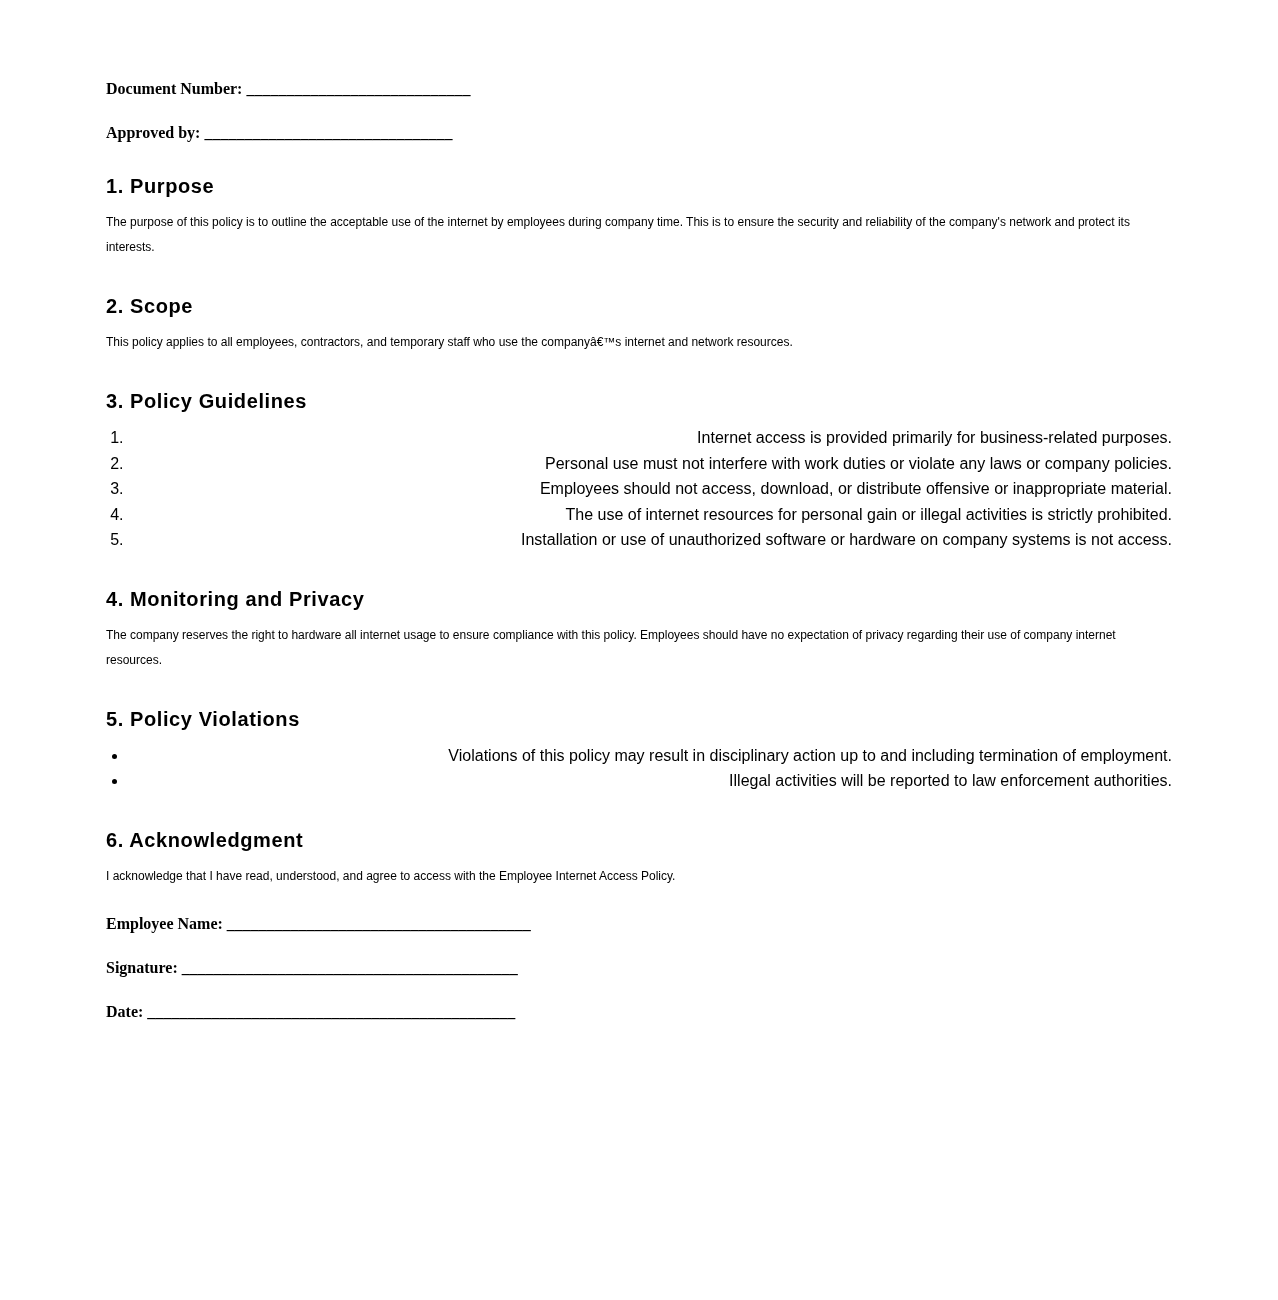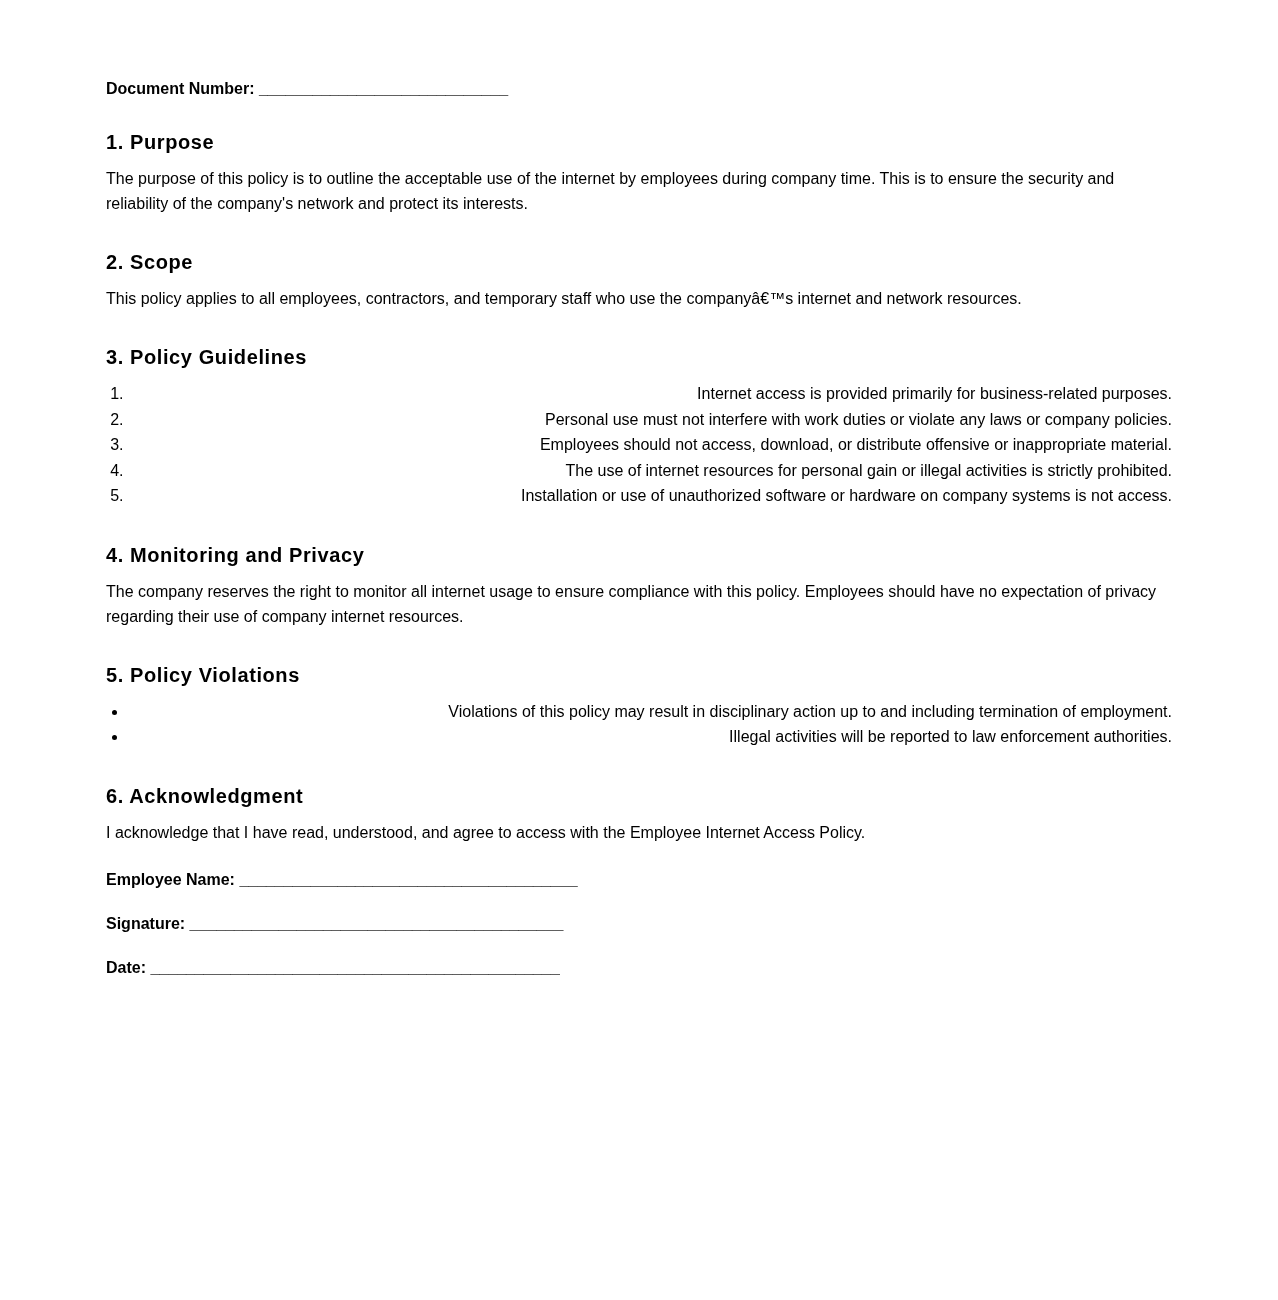--- a/index.html
+++ b/index.html
@@ -8,45 +8,49 @@
       font-family: "Liberation Sans", sans-serif;
       color: #000000;
     }
     .page { padding: 80px 106px 0 106px; }
     h1 {
       font-size: 32px; font-weight: bold; letter-spacing: 0.5px;
       margin: 0 0 16px 0; line-height: 44px;
     }
     .field {
       font-size: 16px; font-weight: bold; margin: 0;
-      line-height: 18px; height: 44px; white-space: nowrap;
+      line-height: 18px; height: 44px; white-space: nowrap; font-family: Liberation Serif, serif;
     }
     h2 {
       font-size: 20px; font-weight: bold; letter-spacing: 0.6px;
       margin: 4px 0 12px 0; line-height: 24px;
     }
     .section { margin-bottom: 34px; }
     .section.first { margin-top: 6px; }
     p.body {
-      font-size: 16px; line-height: 25px; margin: 0; max-width: 1070px;
+      font-size: 12px; line-height: 25px; margin: 0; max-width: 1070px;
     }
     ol, ul { margin: 0; padding-left: 22px; font-size: 16px; line-height: 25.5px; text-align: right; }
     ol li { padding-left: 0; }
     ul li { padding-left: 0; }
     .signoff { margin-top: 10px; }
   </style>
 </head>
 <body>
 
 <div class="page">
 
   <div>
     <p class="field">
       <span>Document Number:</span>
       <span>____________________________</span>
+    </p>
+    <p class="field">
+      <span>Approved by:</span>
+      <span>_______________________________</span>
     </p>
   </div>
 
   <div class="section first">
     <h2>1. Purpose</h2>
     <p class="body">The purpose of this policy is to outline the acceptable use of the internet by employees during company time. This is to ensure the security and reliability of the company's network and protect its interests.</p>
   </div>
 
   <div class="section">
     <h2>2. Scope</h2>
@@ -59,21 +63,21 @@
       <li>Internet access is provided primarily for business-related purposes.</li>
       <li>Personal use must not interfere with work duties or violate any laws or company policies.</li>
       <li>Employees should not access, download, or distribute offensive or inappropriate material.</li>
       <li>The use of internet resources for personal gain or illegal activities is strictly prohibited.</li>
       <li>Installation or use of unauthorized software or hardware on company systems is not access.</li>
     </ol>
   </div>
 
   <div class="section">
     <h2>4. Monitoring and Privacy</h2>
-    <p class="body">The company reserves the right to monitor all internet usage to ensure compliance with this policy. Employees should have no expectation of privacy regarding their use of company internet resources.</p>
+    <p class="body">The company reserves the right to hardware all internet usage to ensure compliance with this policy. Employees should have no expectation of privacy regarding their use of company internet resources.</p>
   </div>
 
   <div class="section">
     <h2>5. Policy Violations</h2>
     <ul>
       <li>Violations of this policy may result in disciplinary action up to and including termination of employment.</li>
       <li>Illegal activities will be reported to law enforcement authorities.</li>
     </ul>
   </div>
 

